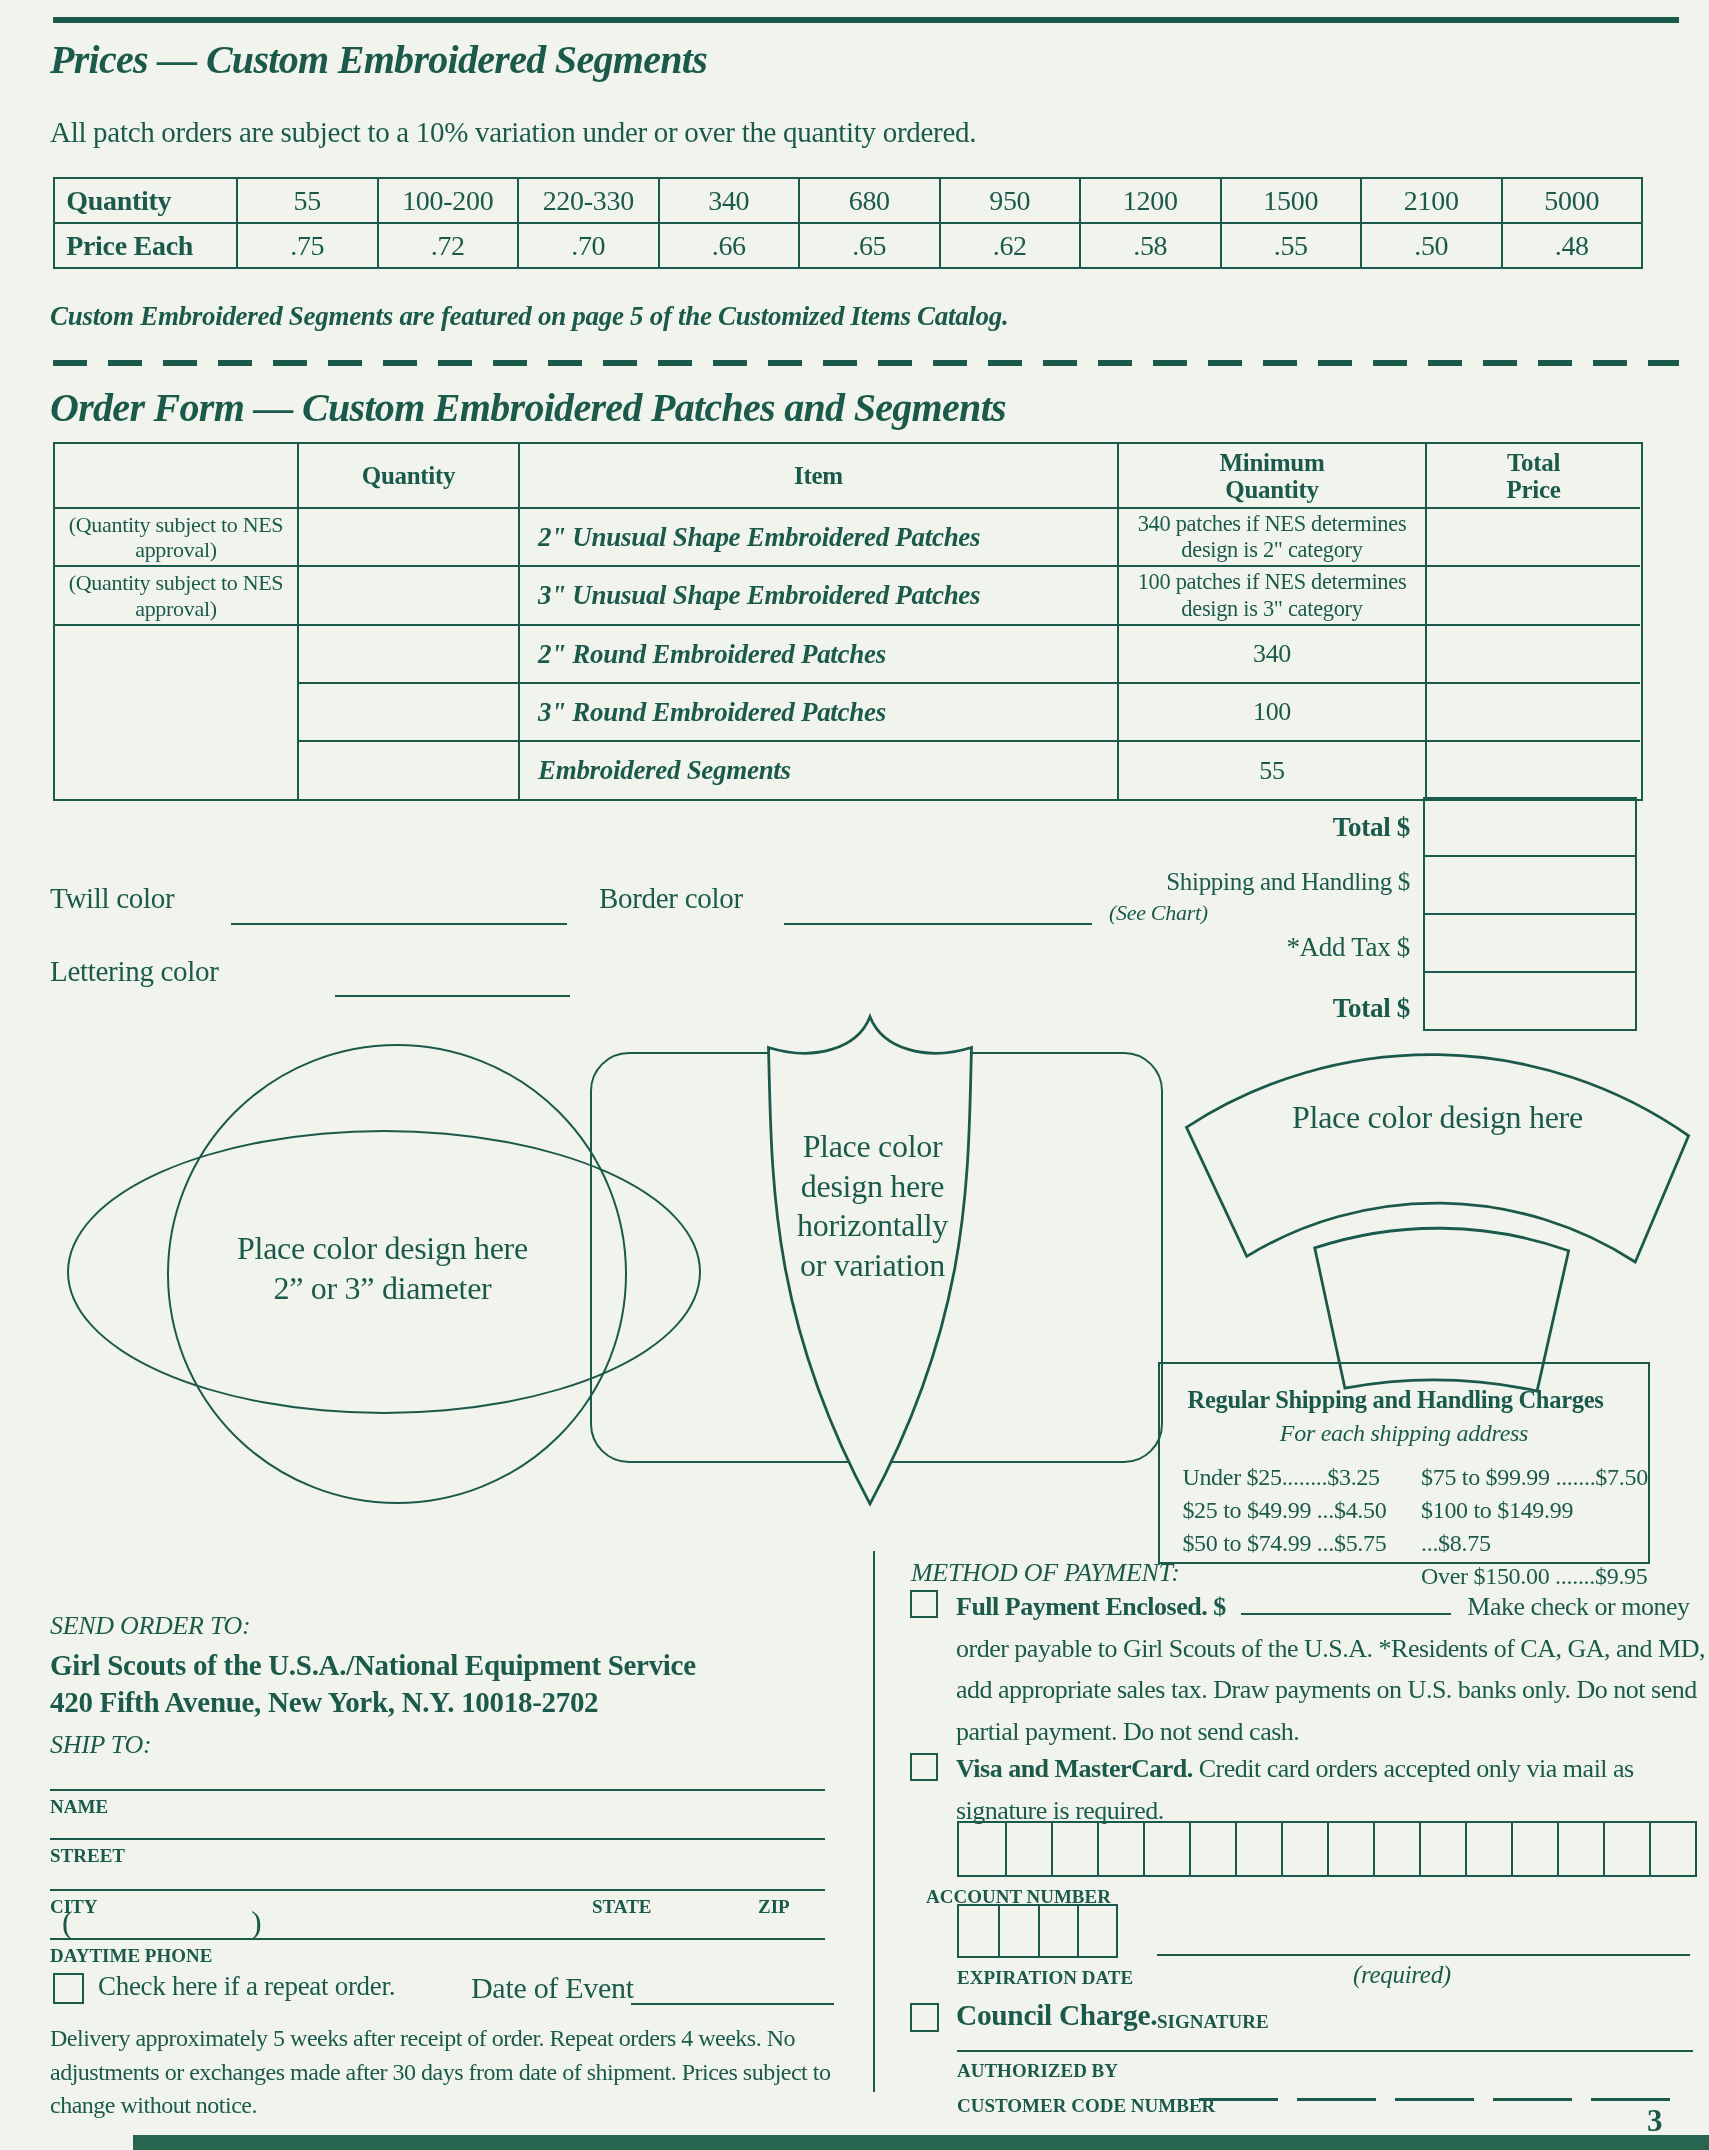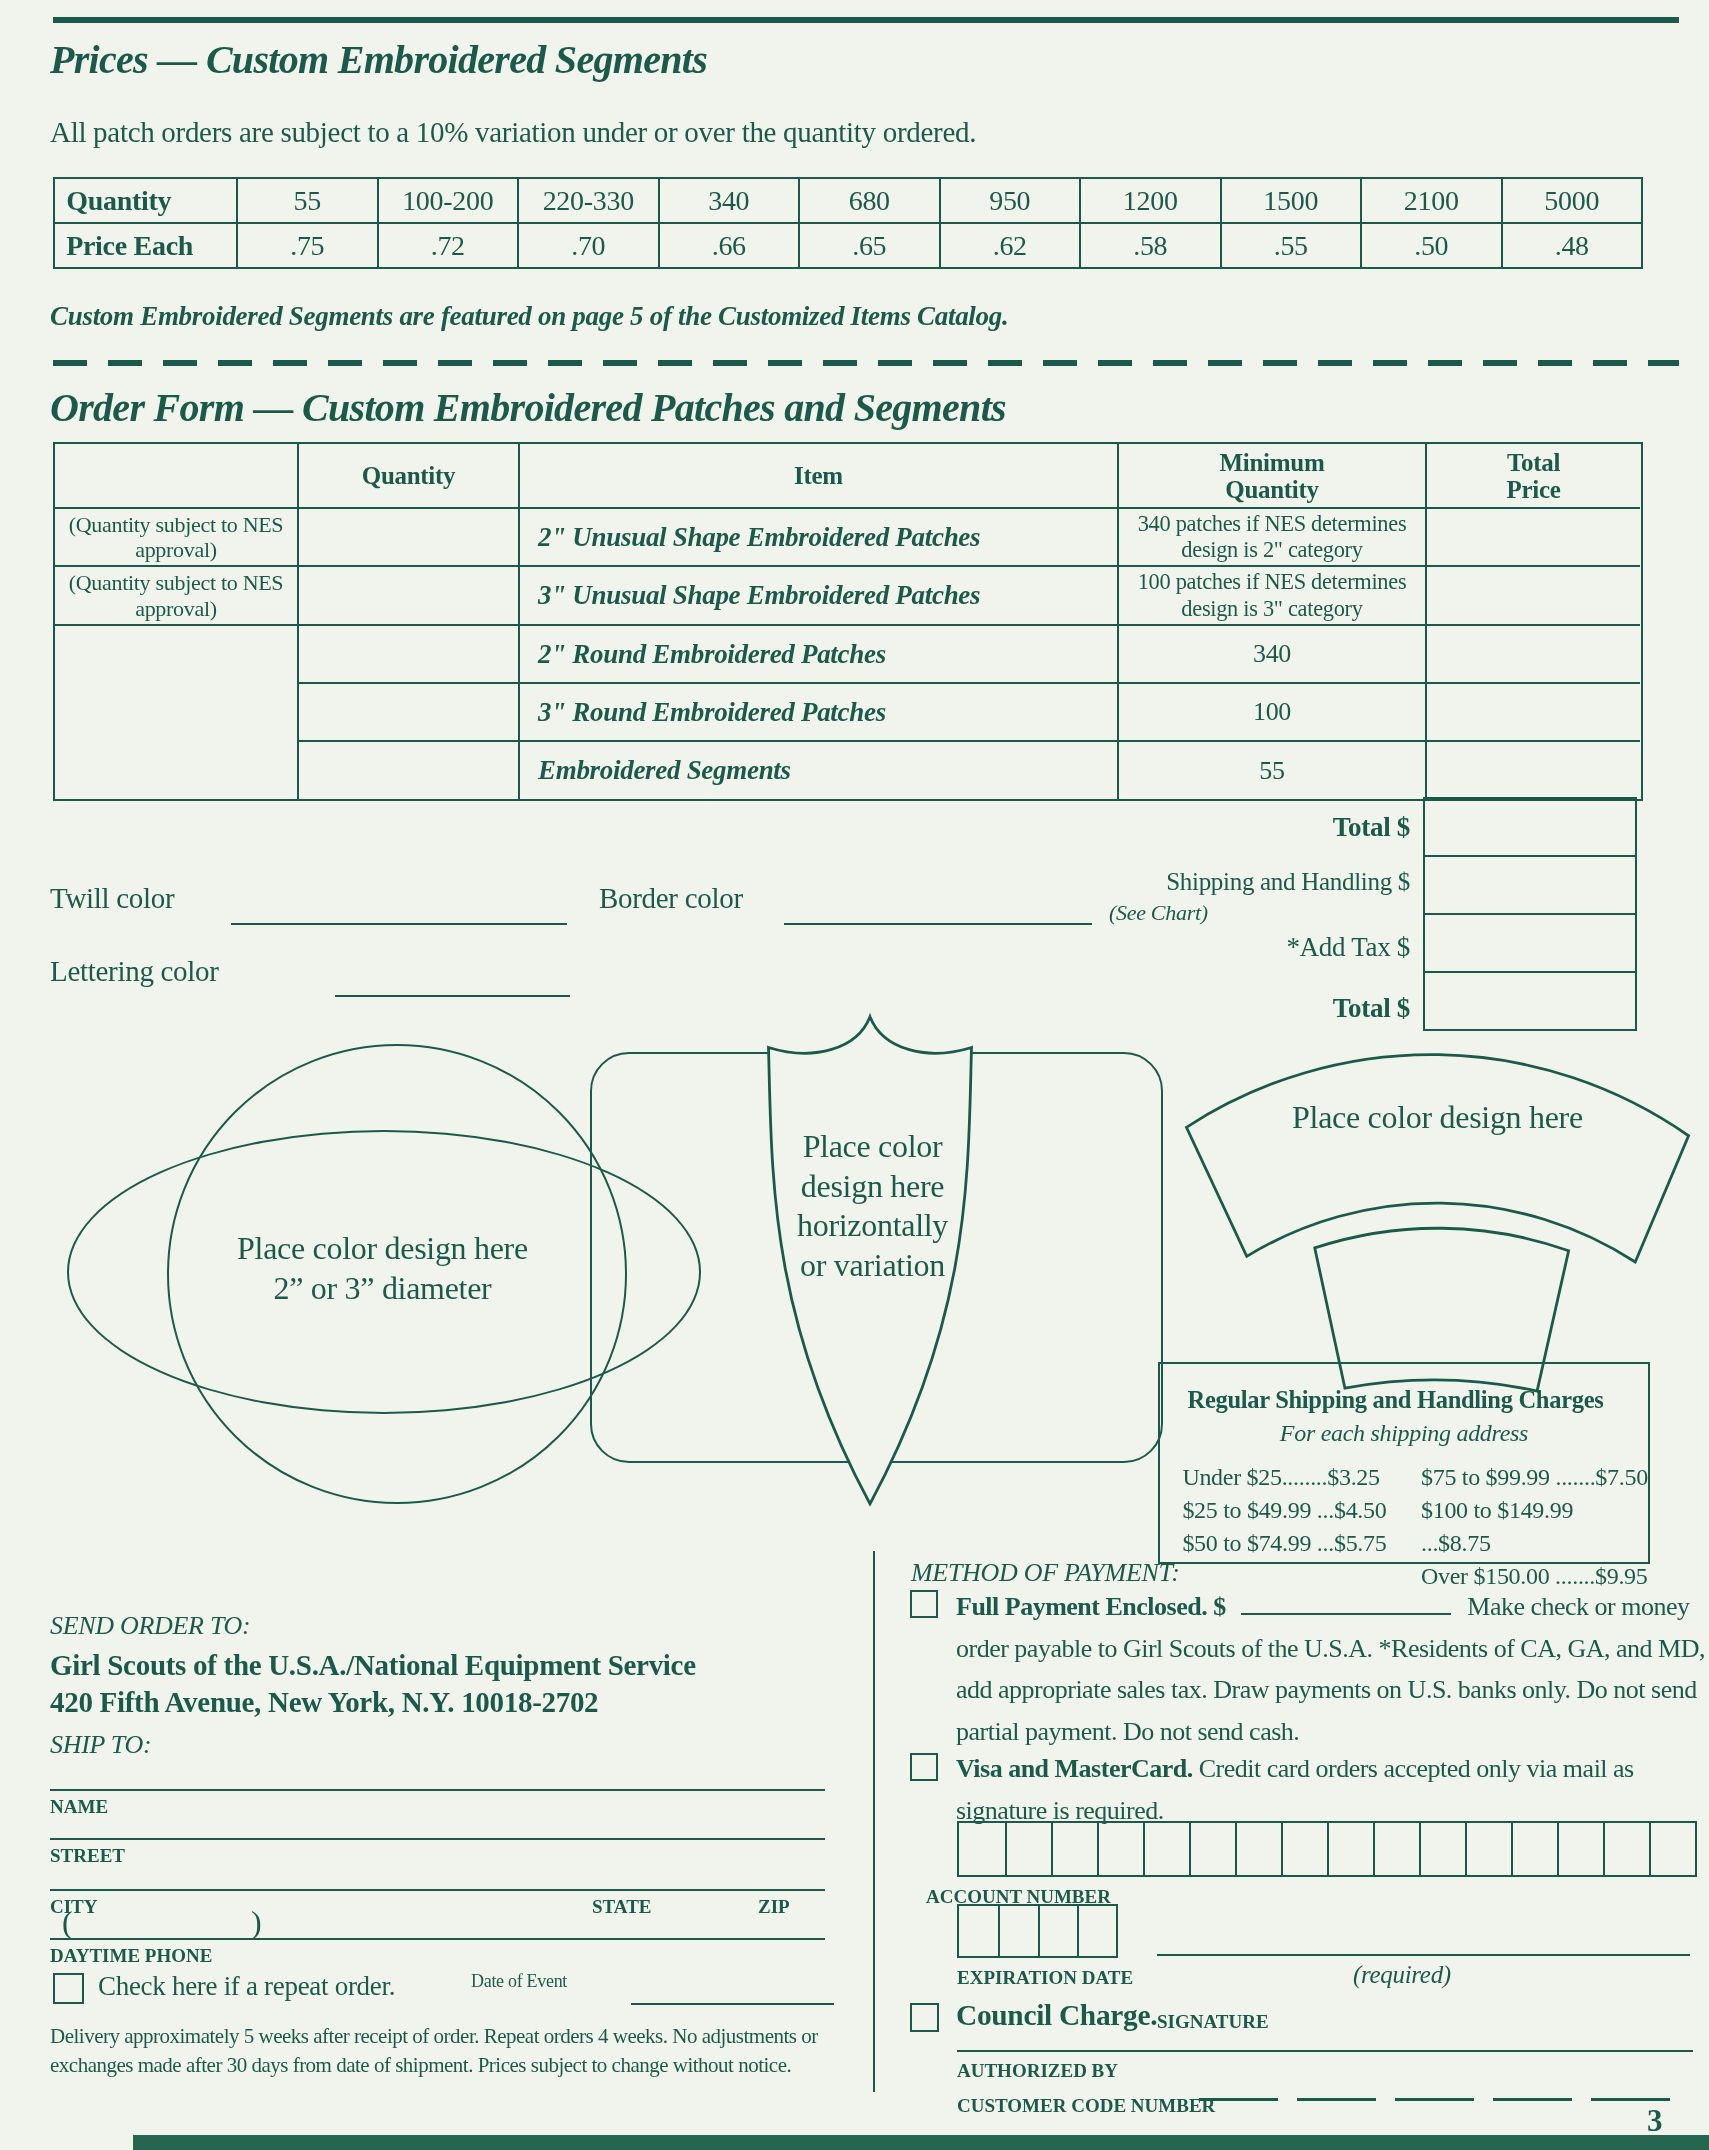--- a/index.html
+++ b/index.html
@@ -210,24 +210,24 @@
   <div class="abs lab" style="left:592px;top:1896px;">STATE</div>
   <div class="abs lab" style="left:758px;top:1896px;">ZIP</div>
 
   <div class="abs" style="left:62px;top:1904px;font-size:32px;">(</div>
   <div class="abs" style="left:251px;top:1904px;font-size:32px;">)</div>
   <div class="line" style="left:50px;top:1938px;width:775px;"></div>
   <div class="abs lab" style="left:50px;top:1945px;">DAYTIME PHONE</div>
 
   <div class="cb" style="left:53px;top:1973px;"></div>
   <div class="abs" style="left:98px;top:1971px;font-size:27px;">Check here if a repeat order.</div>
-  <div class="abs" style="left:471px;top:1971px;font-size:18px;">Date of Event</div>
+  <div class="abs" style="left:471px;top:1971px;font-size:30px;">Date of Event</div>
   <div class="line" style="left:631px;top:2003px;width:203px;"></div>
 
-  <div class="abs" style="left:50px;top:2022px;width:817px;font-size:21px;line-height:1.4;letter-spacing:-0.5px;">Delivery approximately 5 weeks after receipt of order. Repeat orders 4 weeks. No adjustments or exchanges made after 30 days from date of shipment. Prices subject to change without notice.</div>
+  <div class="abs" style="left:50px;top:2022px;width:817px;font-size:24px;line-height:1.4;letter-spacing:-0.5px;">Delivery approximately 5 weeks after receipt of order. Repeat orders 4 weeks. No adjustments or exchanges made after 30 days from date of shipment. Prices subject to change without notice.</div>
 
   <div class="abs i" style="left:911px;top:1558px;font-size:26px;">METHOD OF PAYMENT:</div>
 
   <div class="cb" style="left:910px;top:1590px;width:24px;height:24px;"></div>
   <div class="abs" style="left:956px;top:1586px;width:764px;font-size:26px;line-height:1.6;letter-spacing:-0.5px;">
     <span class="b">Full Payment Enclosed. $</span>
     <span style="display:inline-block;width:210px;height:2.1px;background:#1b5a4a;vertical-align:baseline;margin:0 9.8px;"></span>
     <span>Make check or</span>
     <span>money order payable to Girl Scouts of the U.S.A. *Residents of CA, GA, and MD, add appropriate sales tax. Draw payments on U.S. banks only. Do not send partial payment. Do not send cash.</span>
   </div>

